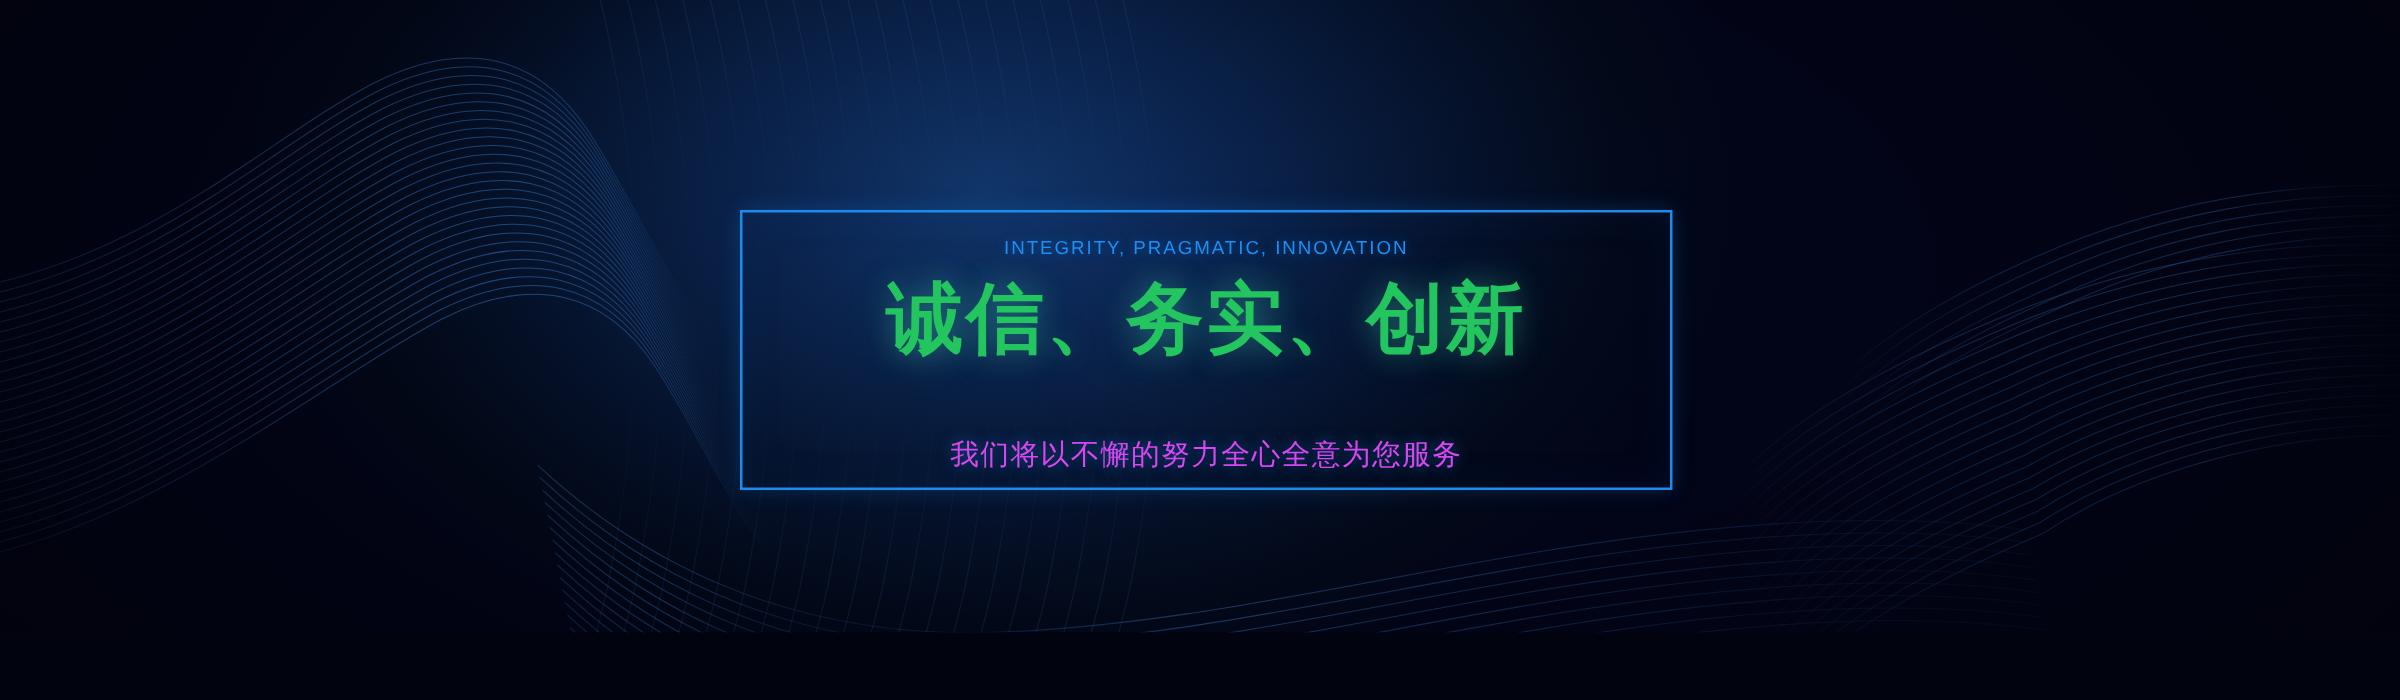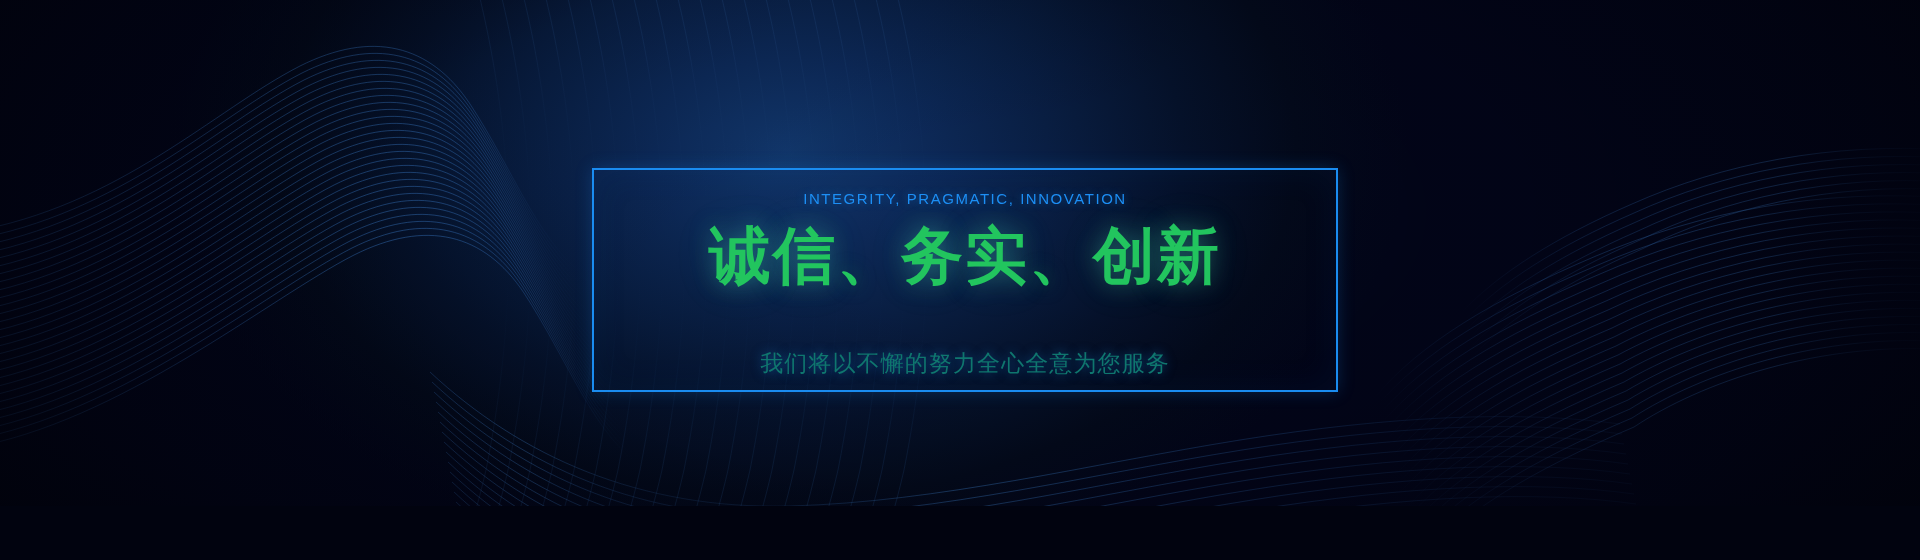--- a/index.html
+++ b/index.html
@@ -88,21 +88,21 @@
     font-weight: 700;
     line-height: 1.05;
     letter-spacing: 2px;
     white-space: nowrap;
     text-shadow: 0 0 22px rgba(78,232,192,0.34),
                  0 0 44px rgba(60,200,180,0.16);
   }
 
   .subtitle {
     margin-top: 22px;
-    color: #0f766e;
+    color: #d946ef;
     font-size: 23px;
     font-weight: 500;
     line-height: 1;
     letter-spacing: 1.1px;
     white-space: nowrap;
     text-shadow: 0 0 11px rgba(29,143,245,0.5);
   }
 </style>
 </head>
 <body>

